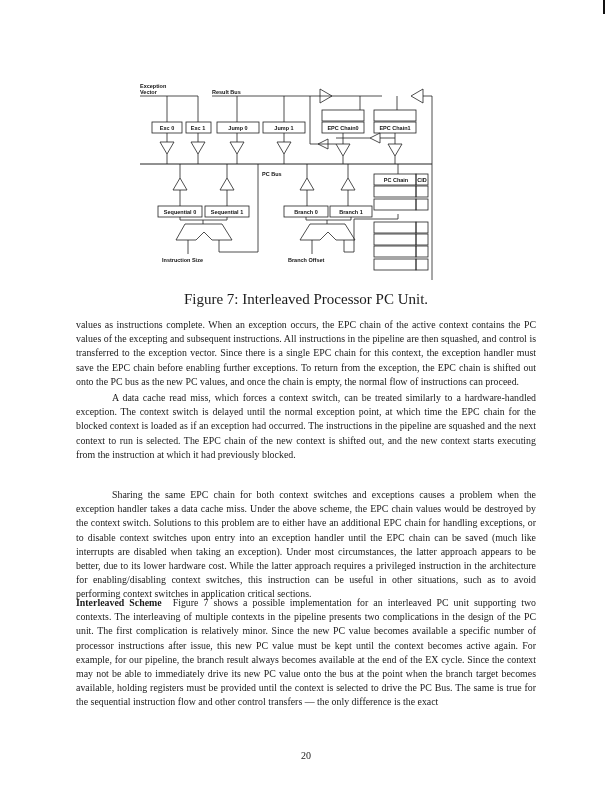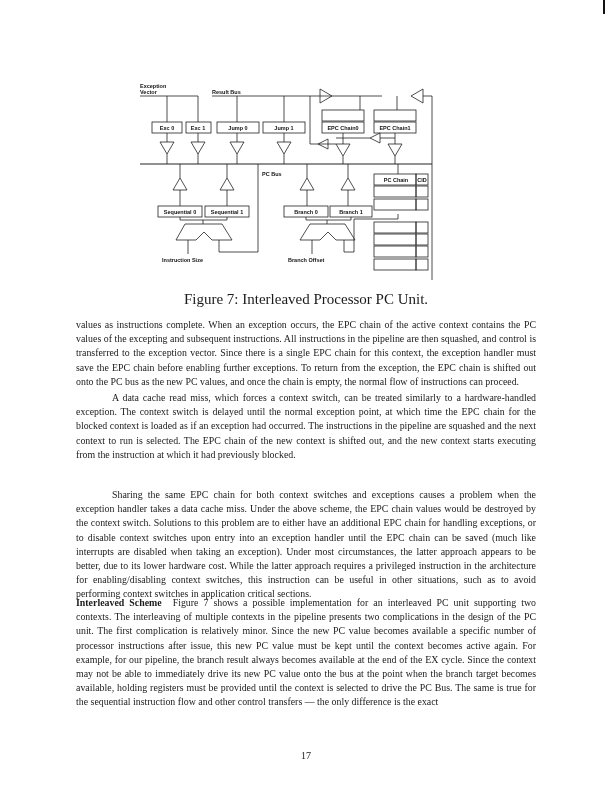--- a/index.html
+++ b/index.html
@@ -168,13 +168,13 @@
 <div class="body-text p2">
   <p class="indent">A data cache read miss, which forces a context switch, can be treated similarly to a hardware-handled exception. The context switch is delayed until the normal exception point, at which time the EPC chain for the blocked context is loaded as if an exception had occurred. The instructions in the pipeline are squashed and the next context to run is selected. The EPC chain of the new context is shifted out, and the new context starts executing from the instruction at which it had previously blocked.</p>
 </div>
 <div class="body-text p3">
   <p class="indent">Sharing the same EPC chain for both context switches and exceptions causes a problem when the exception handler takes a data cache miss. Under the above scheme, the EPC chain values would be destroyed by the context switch. Solutions to this problem are to either have an additional EPC chain for handling exceptions, or to disable context switches upon entry into an exception handler until the EPC chain can be saved (much like interrupts are disabled when taking an exception). Under most circumstances, the latter approach appears to be better, due to its lower hardware cost. While the latter approach requires a privileged instruction in the architecture for enabling/disabling context switches, this instruction can be useful in other situations, such as to avoid performing context switches in application critical sections.</p>
 </div>
 <div class="body-text p4">
   <p><span class="heading-inline">Interleaved Scheme</span> <span>Figure 7 shows a possible implementation for an interleaved PC unit supporting two contexts. The interleaving of multiple contexts in the pipeline presents two complications in the design of the PC unit. The first complication is relatively minor. Since the new PC value becomes available a specific number of processor instructions after issue, this new PC value must be kept until the context becomes active again. For example, for our pipeline, the branch result always becomes available at the end of the EX cycle. Since the context may not be able to immediately drive its new PC value onto the bus at the point when the branch target becomes available, holding registers must be provided until the context is selected to drive the PC Bus. The same is true for the sequential instruction flow and other control transfers — the only difference is the exact</span></p>
 </div>
 
-<div class="page-number">17</div>
+<div class="page-number">20</div>
 
 </body></html>

